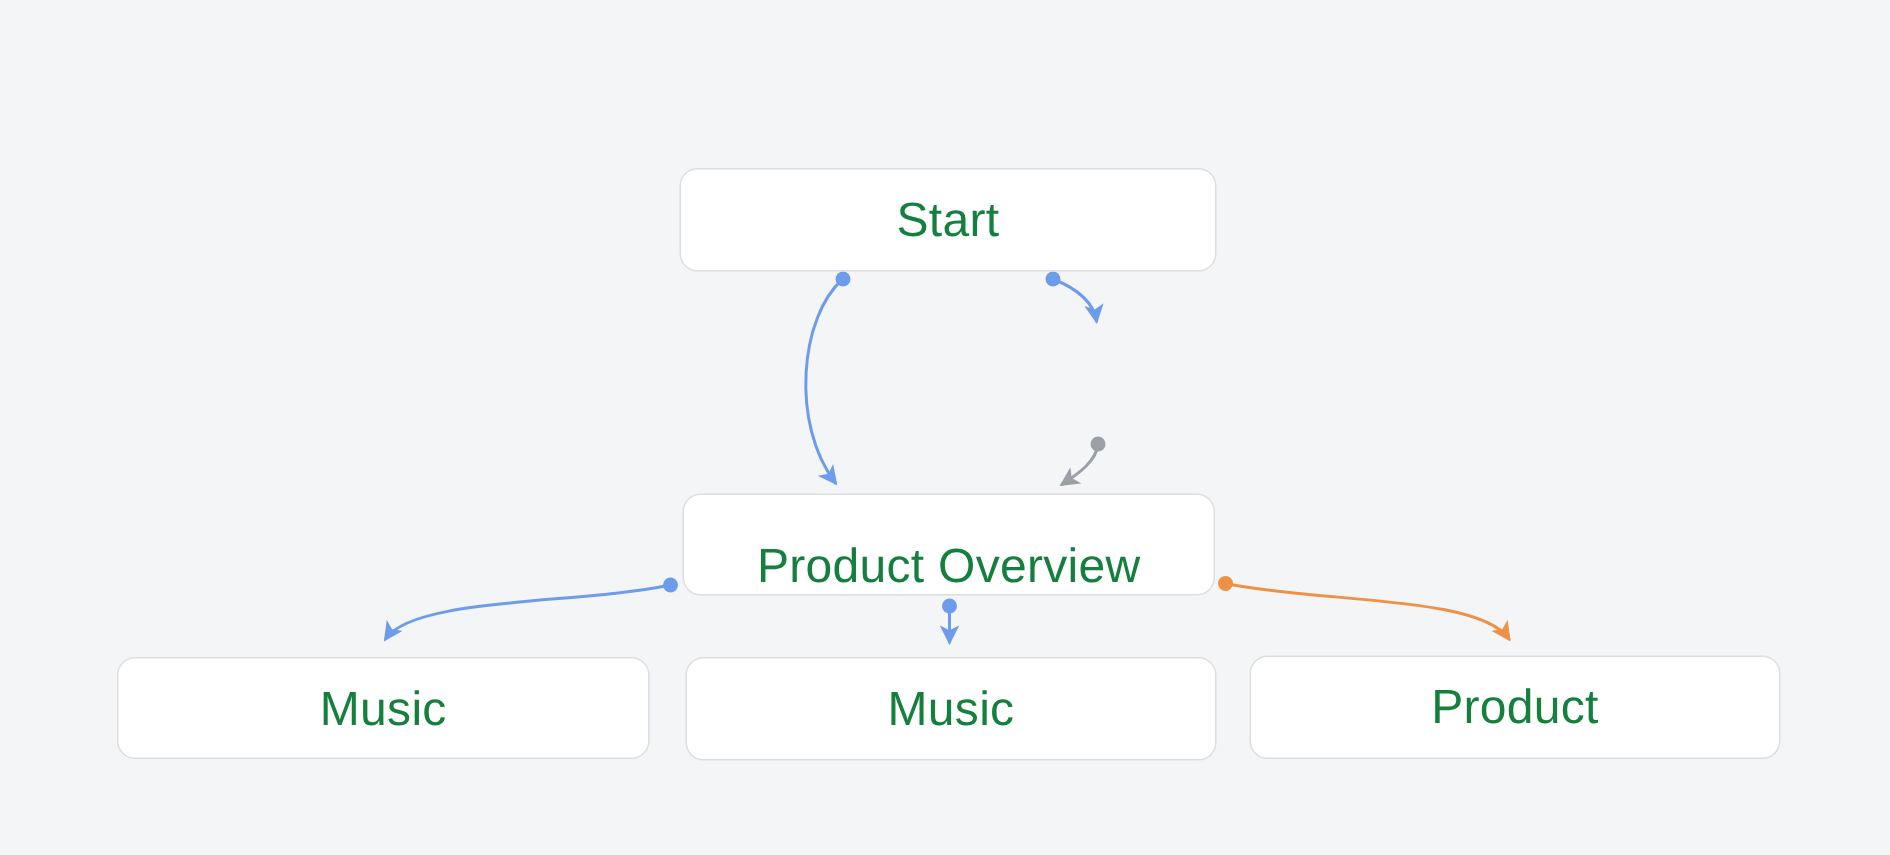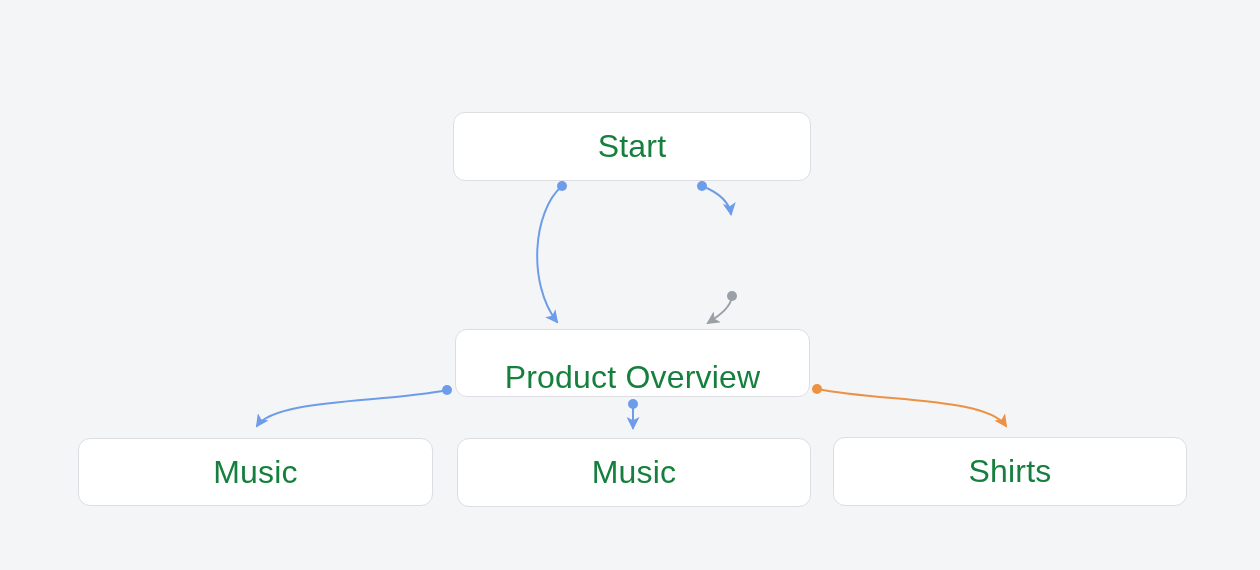--- a/index.html
+++ b/index.html
@@ -103,16 +103,16 @@
       <div class="node" style="left: 455px; top: 329px; width: 355px; height: 68px; align-items: flex-end;">
         <span class="node-label">Product Overview</span>
       </div>
       <div class="node" style="left: 78px; top: 438px; width: 355px; height: 68px;">
         <span class="node-label">Music</span>
       </div>
       <div class="node" style="left: 457px; top: 438px; width: 354px; height: 69px;">
         <span class="node-label">Music</span>
       </div>
       <div class="node" style="left: 833px; top: 437px; width: 354px; height: 69px;">
-        <span class="node-label">Shirts</span>
+        <span class="node-label">Product</span>
       </div>
     </div>
 </div>
 
 </body></html>

